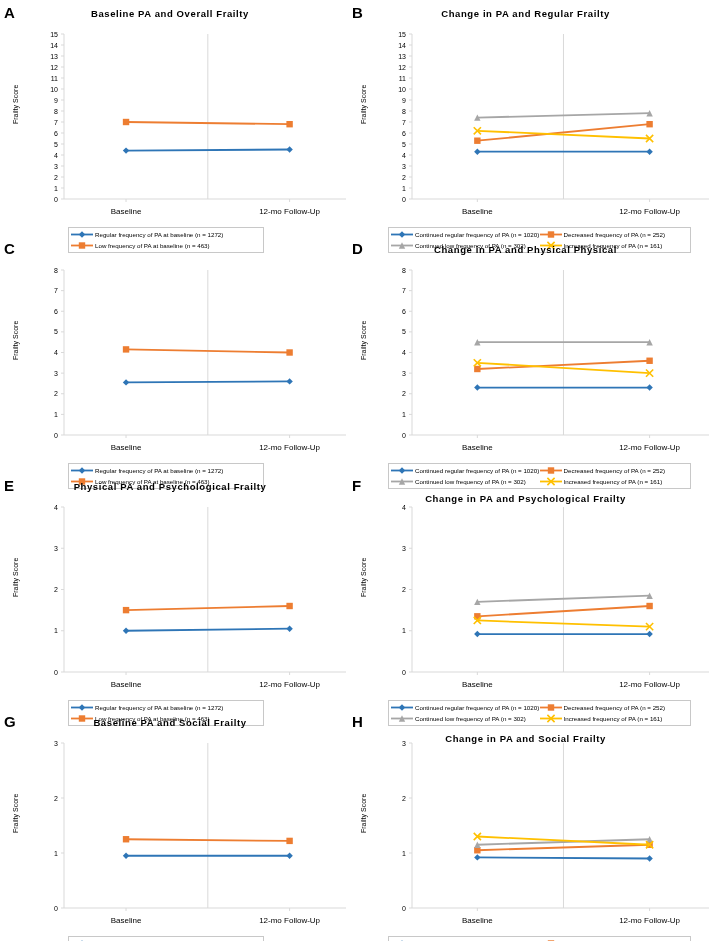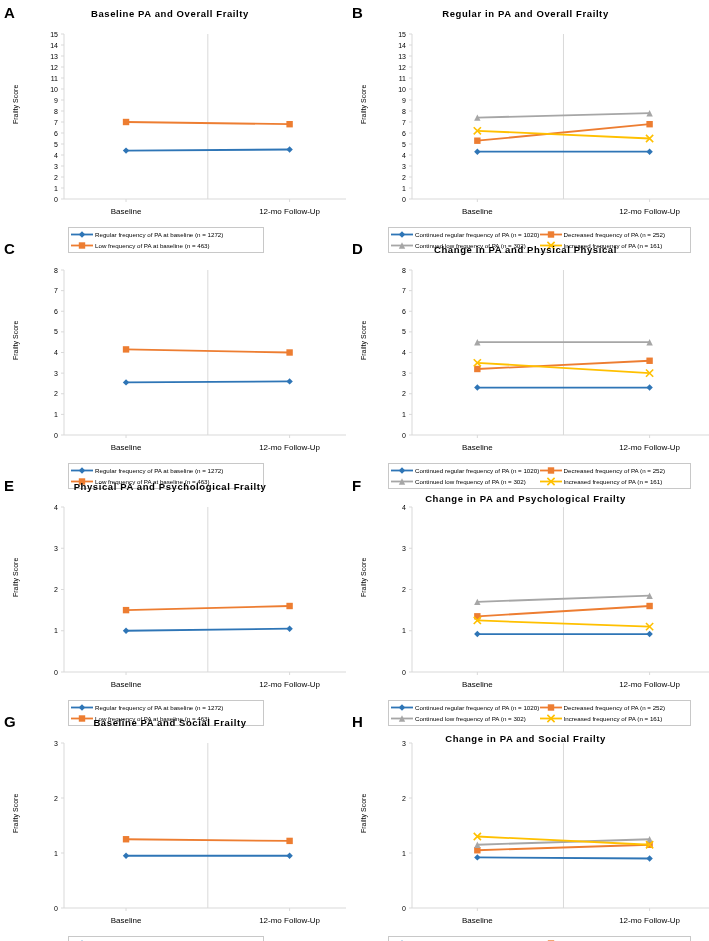--- a/index.html
+++ b/index.html
@@ -96,21 +96,21 @@
         <rect x="7.8" y="1.2999999999999998" width="6.4" height="6.4" fill="#ed7d31"></rect>
       </svg>
             </span>
             <span class="lbl">Low frequency of PA at baseline  (n = 463)</span>
           </div>
         </div>
       </div>
     </div>
     <div class="panel" style="left: 348px; top: 4px; width: 355px; height: 230px;">
       <div class="plabel" style="left: 4px; top: 0px;">B</div>
-      <div class="ptitle" style="left: 0px; top: 4px;">Regular in PA and Overall Frailty</div>
+      <div class="ptitle" style="left: 0px; top: 4px;">Change in PA and Regular Frailty</div>
       <div class="ylab" style="left: 12px; top: 120.3px;">Frailty Score</div>
       <div class="chartbox" style="left: 0px; top: 10px;">
         <svg width="355" height="211">
           <line x1="41" y1="185" x2="44" y2="185" stroke="#d9d9d9" stroke-width="1"></line>
           <text class="tick" x="38" y="187.5" text-anchor="end">0</text>
           <line x1="41" y1="174" x2="44" y2="174" stroke="#d9d9d9" stroke-width="1"></line>
           <text class="tick" x="38" y="176.5" text-anchor="end">1</text>
           <line x1="41" y1="163" x2="44" y2="163" stroke="#d9d9d9" stroke-width="1"></line>
           <text class="tick" x="38" y="165.5" text-anchor="end">2</text>
           <line x1="41" y1="152" x2="44" y2="152" stroke="#d9d9d9" stroke-width="1"></line>

